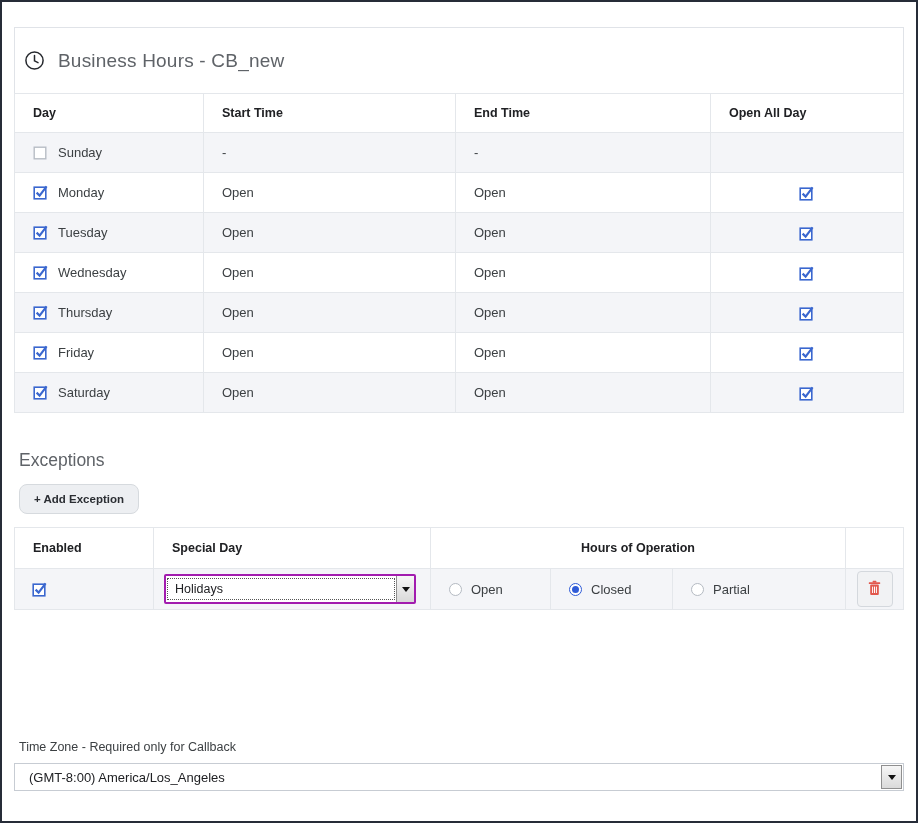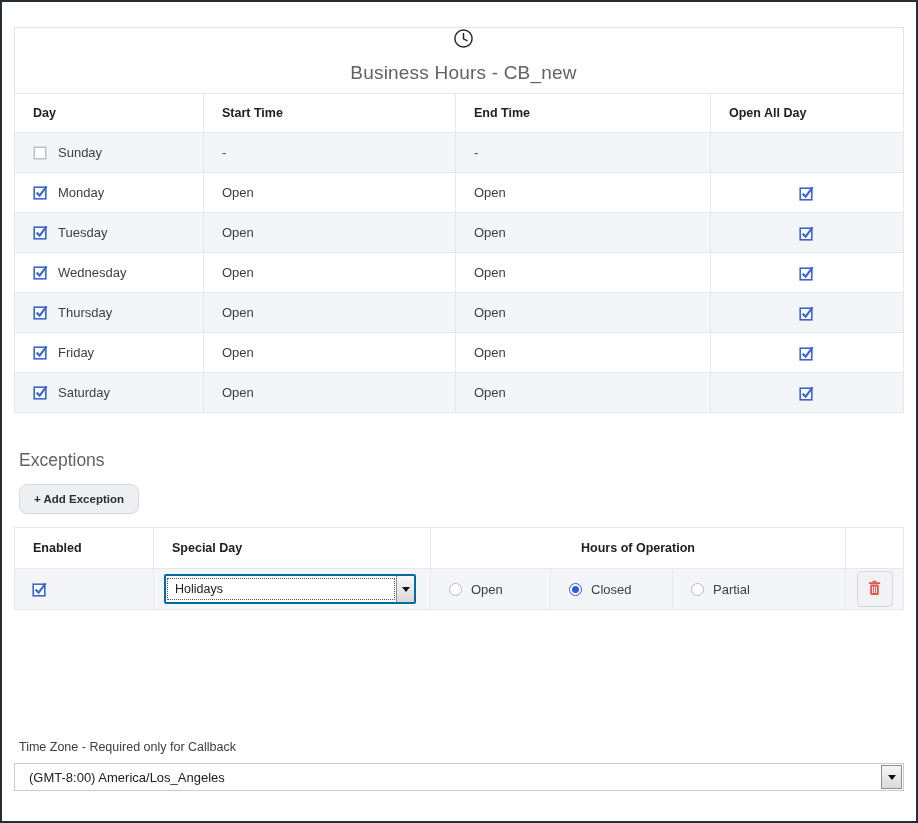--- a/index.html
+++ b/index.html
@@ -16,21 +16,20 @@
   
   .card-header {
     border: 1px solid #e0e3e8;
     border-bottom: none;
     height: 66px;
     display: flex;
     align-items: center;
     gap: 13px;
     padding-left: 9px;
     background: #fff;
-    flex-direction: column;
   }
   .page-title { font-size: 19px; font-weight: 400; color: #5f6368; letter-spacing: .2px; }
   .clock-icon svg { display: block; }
 
   table { width: 100%; border-collapse: collapse; table-layout: fixed; }
   th, td { border: 1px solid #e4e7eb; }
   th {
     text-align: left;
     font-size: 12.5px;
     font-weight: 700;
@@ -87,21 +86,21 @@
     display: inline-flex; align-items: center; justify-content: center;
     flex: none;
   }
   .radio.sel { border-color: #2f5bd7; }
   .radio.sel::after { content: ""; width: 7px; height: 7px; border-radius: 50%; background: #2f5bd7; }
 
   
   .sd-select {
     margin-left: 10px;
     width: 252px; height: 30px;
-    border: 2px solid #0369a1;
+    border: 2px solid #a21caf;
     background: #fff;
     display: flex;
     border-radius: 2px;
     cursor: pointer;
   }
   .sd-text { flex: 1; position: relative; display: flex; align-items: center; padding-left: 9px; font-size: 12.5px; color: #202124; }
   .sd-text::after { content: ""; position: absolute; inset: 2px 1px; border: 1px dotted #555; pointer-events: none; }
   .dd-btn {
     width: 18px; flex: none;
     background: linear-gradient(#f7f7f7, #d9d9d9);

